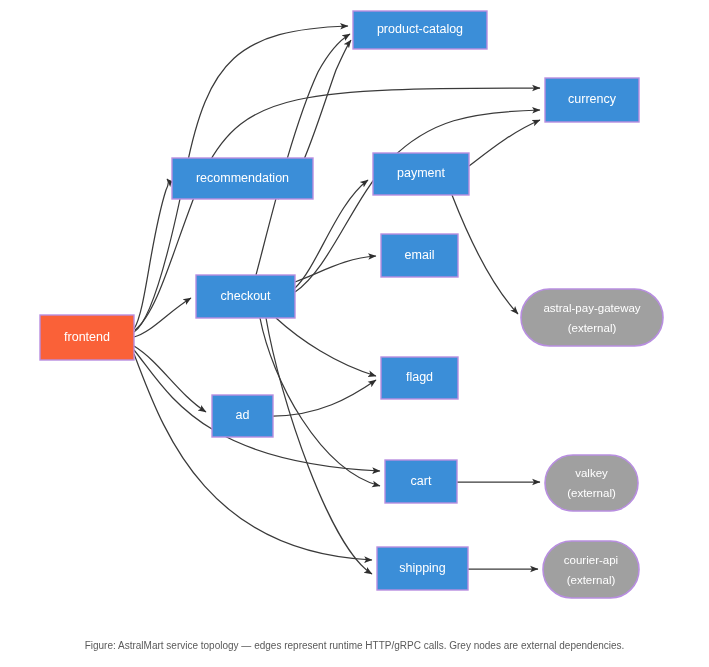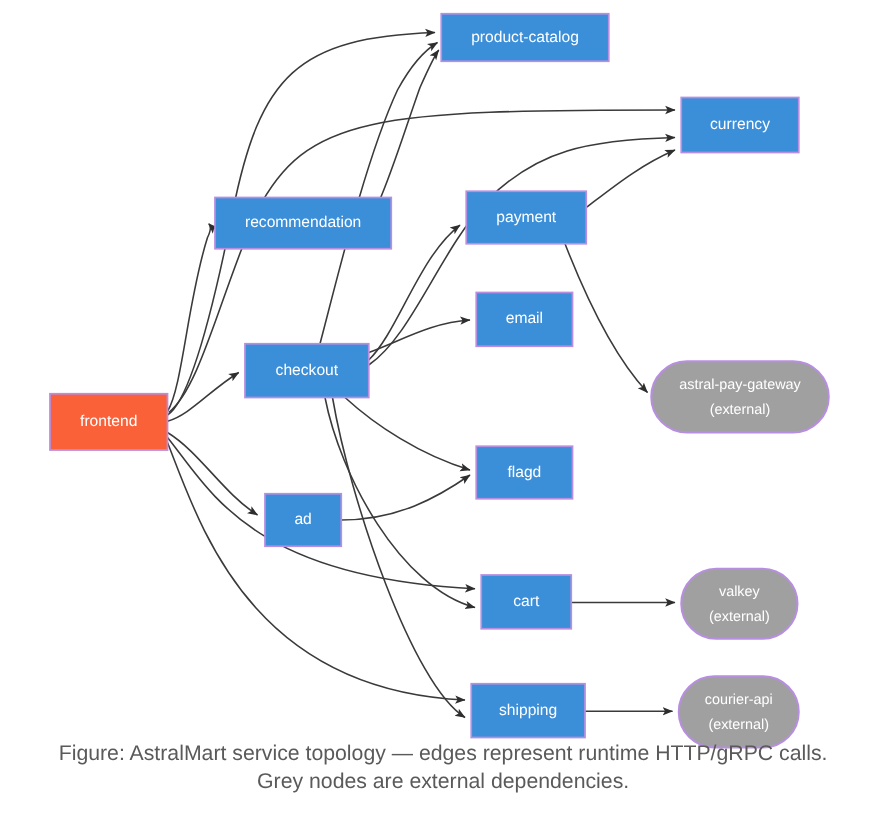--- a/index.html
+++ b/index.html
@@ -9,22 +9,22 @@
     overflow:hidden;position:relative;
   }
   #stage{position:absolute;left:0;top:0;width:709px;height:667px;}
   svg#graph{position:absolute;left:0;top:0;width:709px;height:600px;display:block;}
   .node-label{
     fill:#ffffff;font-family:"Liberation Sans",sans-serif;
     text-anchor:middle;dominant-baseline:middle;
   }
   .edge{fill:none;stroke:#3a3a3a;stroke-width:1.25px;}
   .caption{
-    position:absolute;left:0;top:592px;width:709px;
-    text-align:center;color:#5a5a5a;font-size:17px;line-height:22px;
+    position:absolute;left:0;top:635px;width:709px;
+    text-align:center;color:#5a5a5a;font-size:10px;line-height:22px;
     font-family:"Liberation Sans",sans-serif;
     padding:0 34px;box-sizing:border-box;
   }
 </style>
 </head>
 <body>
 
 <div id="stage">
 
   <svg id="graph" viewBox="0 0 709 600">

